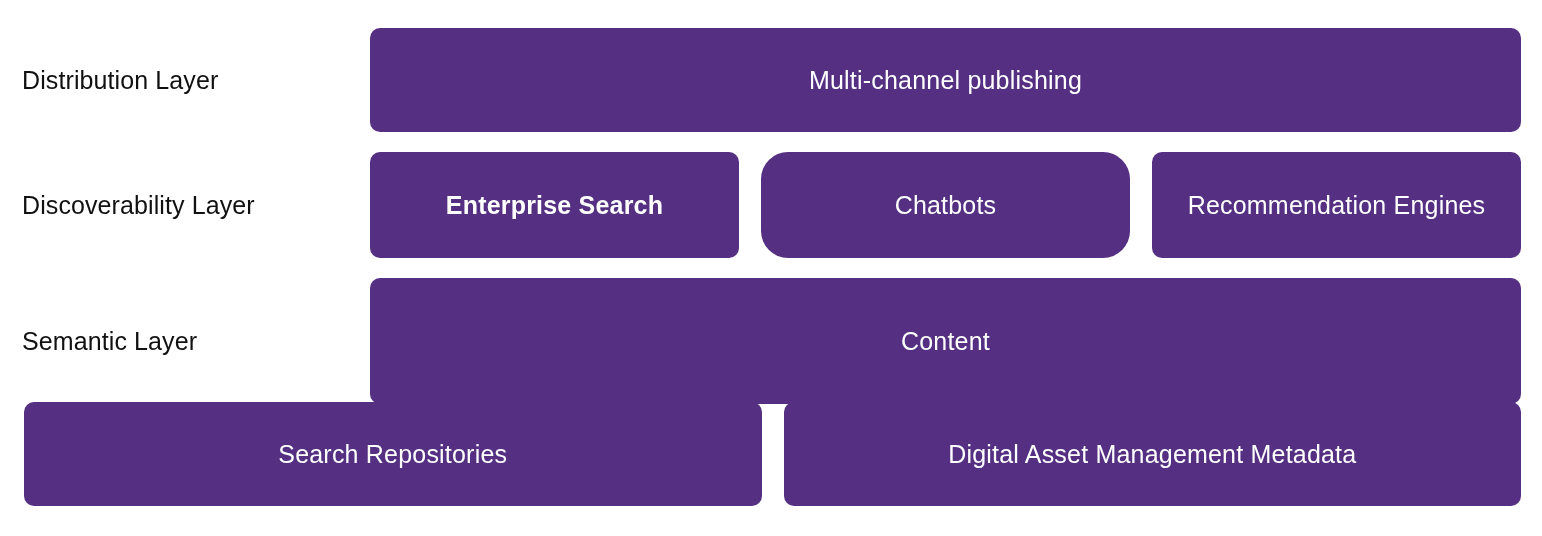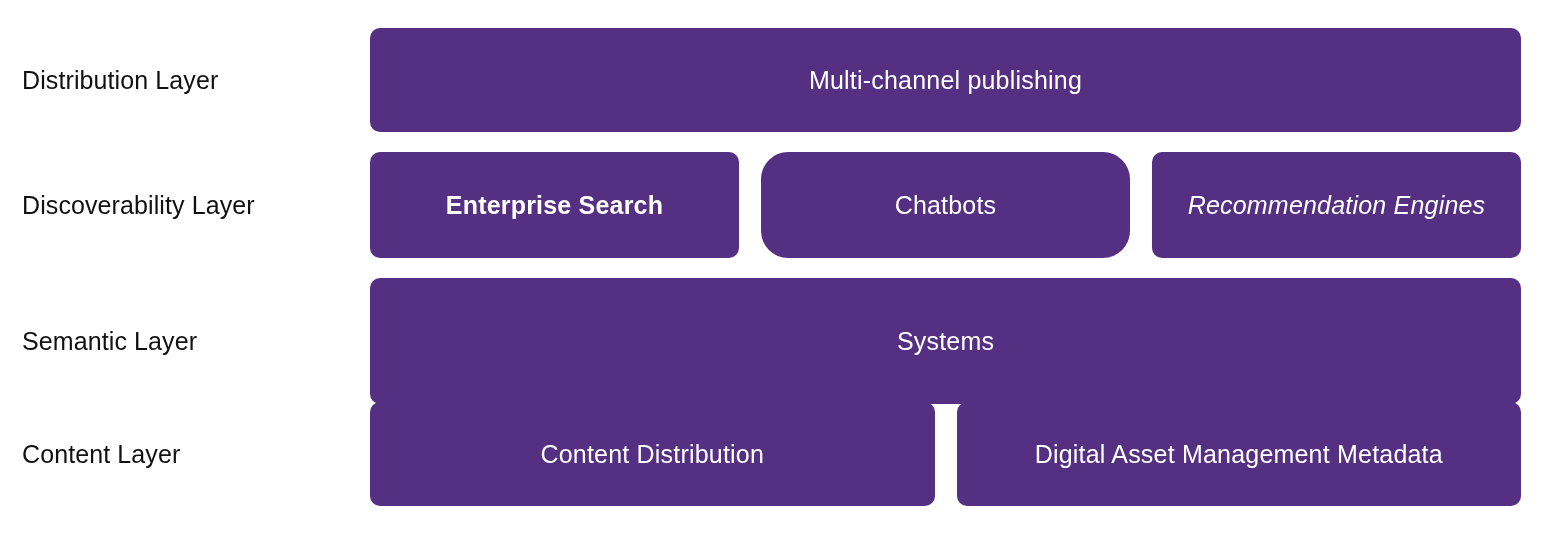--- a/index.html
+++ b/index.html
@@ -83,32 +83,31 @@
     <div class="boxes">
       <div class="node-box" style="flex:1 1 0;">Multi-channel publishing</div>
     </div>
   </div>
 
   <div class="layer-row" id="row-1">
     <div class="layer-label">Discoverability Layer</div>
     <div class="boxes">
       <div class="node-box" style="flex:1 1 0;font-weight:bold;">Enterprise Search</div>
       <div class="node-box" style="flex:1 1 0;border-radius:27px;">Chatbots</div>
-      <div class="node-box" style="flex:1 1 0;font-style:italic;">Recommendation Engines</div>
+      <div class="node-box" style="flex:1 1 0;">Recommendation Engines</div>
     </div>
   </div>
 
   <div class="layer-row" id="row-2">
     <div class="layer-label">Semantic Layer</div>
     <div class="boxes">
-      <div class="node-box" style="flex:1 1 0;">Systems</div>
+      <div class="node-box" style="flex:1 1 0;">Content</div>
     </div>
   </div>
 
   <div class="layer-row" id="row-3">
-    <div class="layer-label">Content Layer</div>
     <div class="boxes">
-      <div class="node-box" style="flex:1 1 0;">Content Distribution</div>
+      <div class="node-box" style="flex:1 1 0;">Search Repositories</div>
       <div class="node-box" style="flex:1 1 0;">Digital Asset Management Metadata</div>
     </div>
   </div>
 
 </div>
 
 </body></html>

